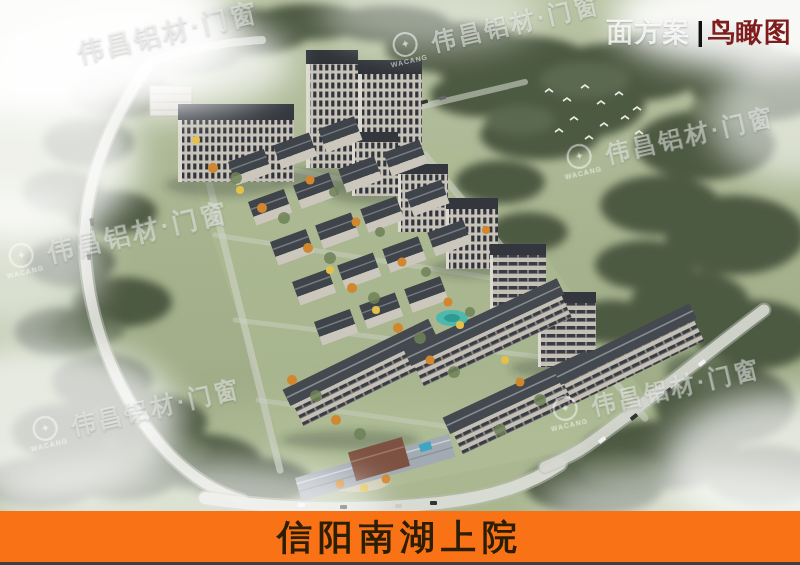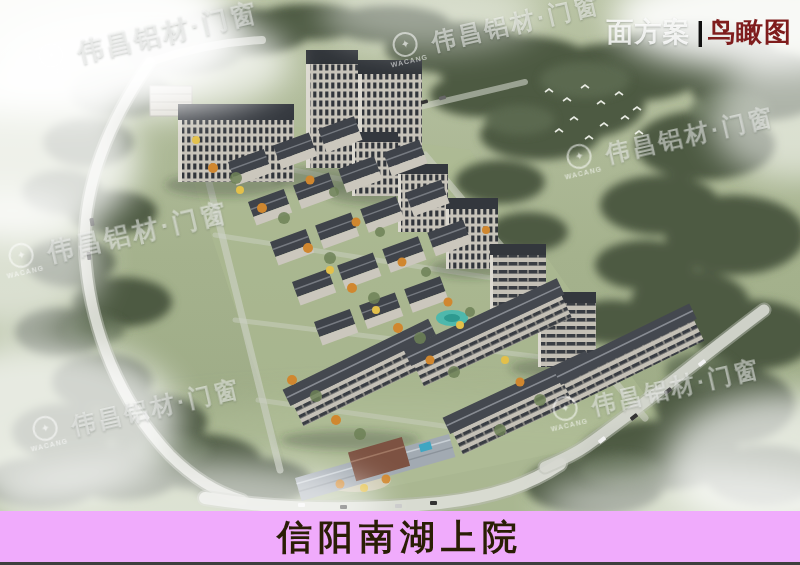--- a/index.html
+++ b/index.html
@@ -36,21 +36,21 @@
     position:absolute;top:14px;right:8px;
     font-size:27px;font-weight:bold;letter-spacing:1px;white-space:nowrap;
   }
   .lbl-prefix{color:rgba(255,255,255,.82);text-shadow:0 1px 2px rgba(60,70,60,.3);}
   .lbl-sep{color:#101010;margin:0 3px 0 6px;}
   .lbl-title{color:#7f1d1d;}
 
   
   .banner{
     position:absolute;left:0;top:511px;width:800px;height:51px;
-    background:#f0abfc;
+    background:#f97316;
     display:flex;align-items:center;justify-content:center;
   }
   .banner-title{
     font-size:35px;font-weight:900;color:#2A1E05;letter-spacing:6px;
     line-height:1;
   }
   .bottom-edge{
     position:absolute;left:0;top:562px;width:800px;height:3px;background:#3E3E3E;
   }
 </style>

